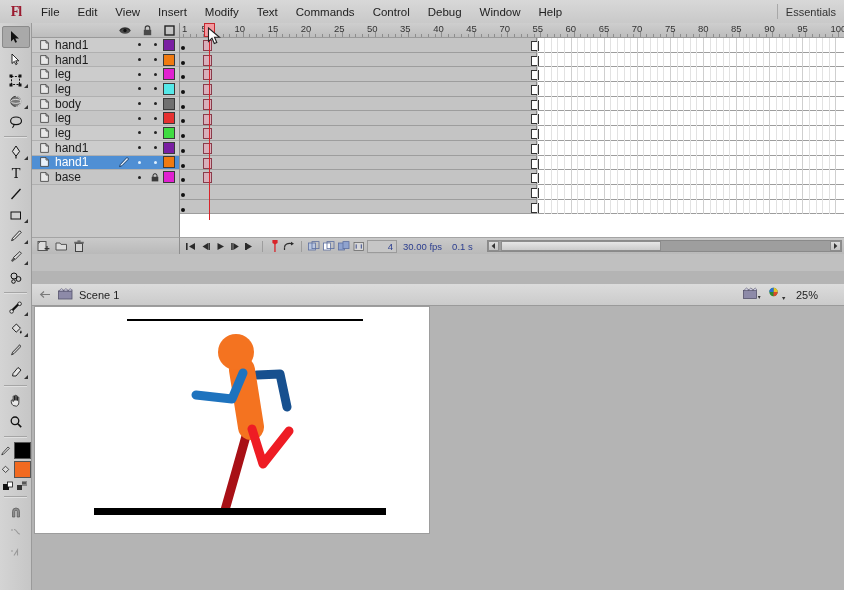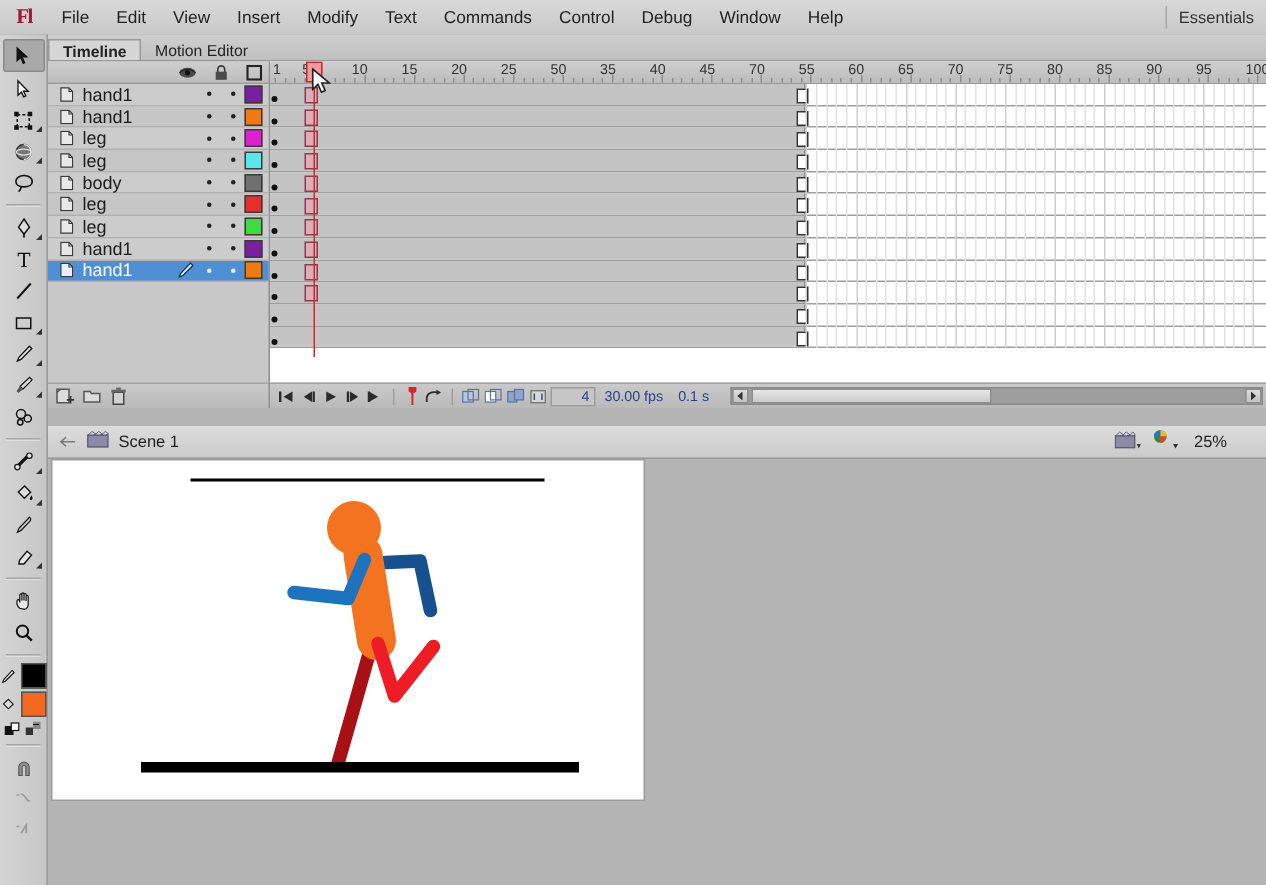--- a/index.html
+++ b/index.html
@@ -405,24 +405,20 @@
         </svg>
     </div>
     <div class="tool">
       <svg width="14" height="12" viewBox="0 0 14 12">
           <path d="M2,3 L4,3 M5,7.5 L8.5,2 L8.5,7.5" fill="none" stroke="#999" stroke-width="1.1"></path>
         </svg>
     </div>
   </div>
 
   <div class="tl-panel">
-    <div class="tl-tabs">
-      <div class="tl-tab active">Timeline</div>
-      <div class="tl-tab">Motion Editor</div>
-    </div>
 
     <div class="tl-body">
 
       <div class="layer-col">
         <div class="layer-head">
           <span class="lh-ico">
             <svg width="12" height="9" viewBox="0 0 12 9">
                 <ellipse cx="6" cy="4.5" rx="5.4" ry="3.3" fill="#4a4a4a"></ellipse>
                 <circle cx="6" cy="4.5" r="1.7" fill="#111"></circle>
                 <path d="M0.6,4.5 Q6,0 11.4,4.5" fill="none" stroke="#222" stroke-width="0.8"></path>
@@ -590,20 +586,40 @@
                   <path d="M9,1.4 L10.6,3 L3.8,9.8 L1.6,10.6 L2.4,8.4 Z" fill="#eaf3ff" stroke="#10335c" stroke-width="0.9"></path>
                 </svg>
               </span>
               <span class="dotcell">
                 <span class="dot light"></span>
               </span>
               <span class="dotcell">
                 <span class="dot light"></span>
               </span>
               <span class="colorchip" style="background: rgb(240, 122, 16);"></span>
+            </div>
+            <div class="layer-row alt">
+              <span class="lyr-ico">
+                <svg width="9" height="10" viewBox="0 0 9 10">
+                  <path d="M0.6,0.6 L6,0.6 L8.4,3 L8.4,9.4 L0.6,9.4 Z" fill="#e8e8e8" stroke="#3a3a3a" stroke-width="0.8"></path>
+                  <path d="M6,0.6 L6,3 L8.4,3" fill="none" stroke="#3a3a3a" stroke-width="0.8"></path>
+                </svg>
+              </span>
+              <span class="lname">base</span>
+              <span class="pencil"></span>
+              <span class="dotcell">
+                <span class="dot"></span>
+              </span>
+              <span class="dotcell">
+                <svg width="8" height="9" viewBox="0 0 8 9">
+                  <path d="M2,4 L2,2.7 A2,2 0 0 1 6,2.7 L6,4" fill="none" stroke="#2a2a2a" stroke-width="1"></path>
+                  <rect x="0.7" y="3.8" width="6.6" height="4.6" fill="#3a3a3a"></rect>
+                </svg>
+              </span>
+              <span class="colorchip" style="background: rgb(224, 32, 208);"></span>
             </div>
           </div>
       </div>
 
       <div class="layer-tools">
         <svg width="13" height="12" viewBox="0 0 13 12">
             <rect x="1" y="1.5" width="8" height="9" fill="#dcdcdc" stroke="#555"></rect>
             <path d="M1,3.5 L3.5,1.5" stroke="#555"></path>
             <path d="M10,6 L10,11 M7.6,8.6 L12.4,8.6" stroke="#333" stroke-width="1.2"></path>
           </svg>

